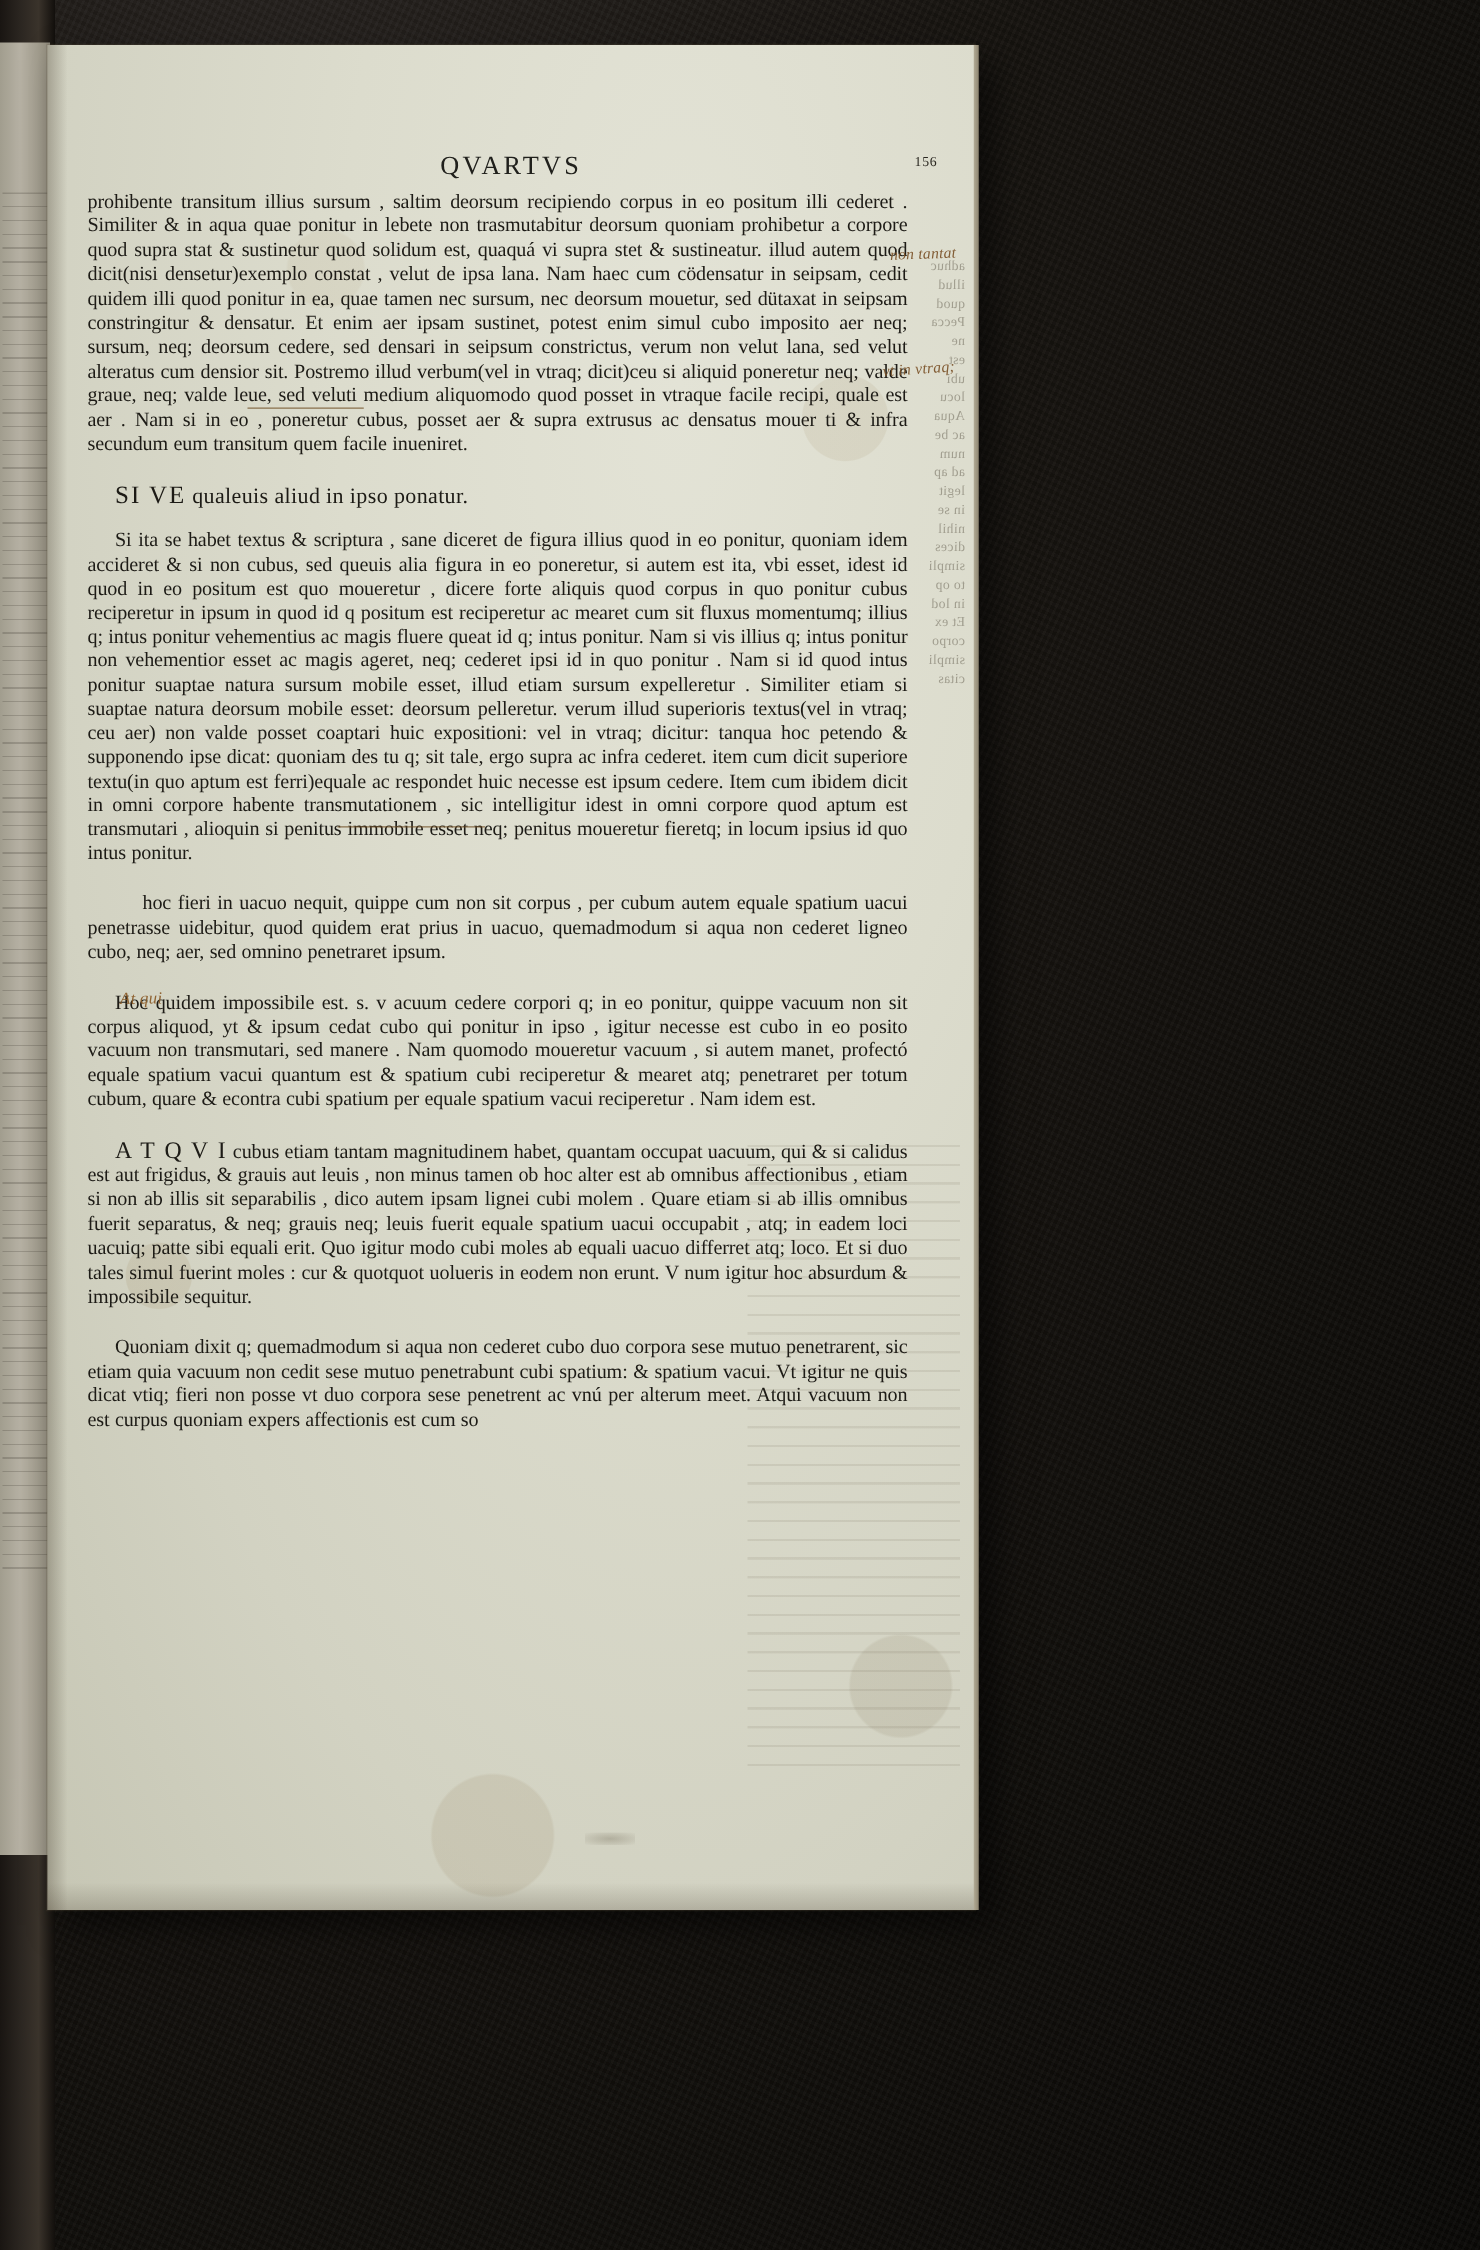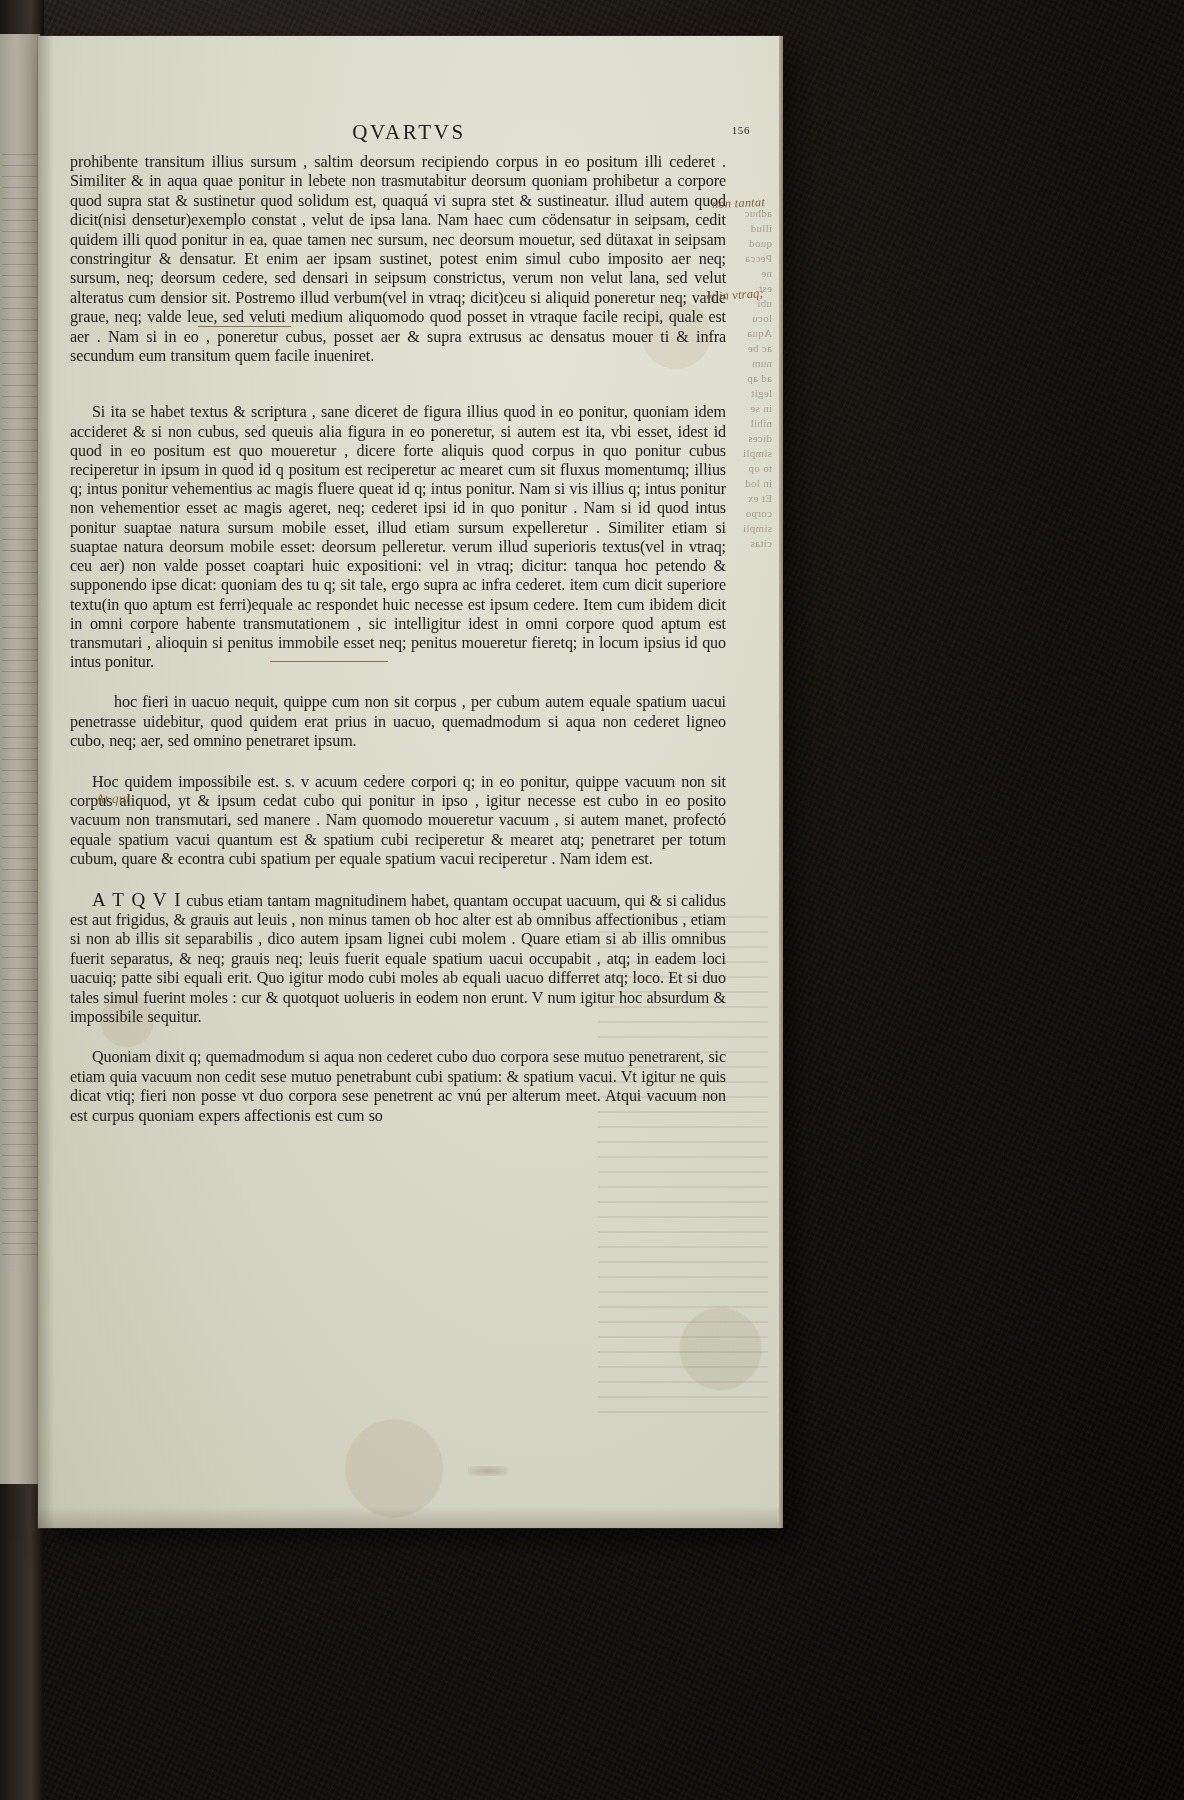--- a/index.html
+++ b/index.html
@@ -272,20 +272,23 @@
       <span>simpli</span>
       <span>citas</span>
     </div>
 
     <div class="textblock">
 
       <p class="para">prohibente transitum illius sursum , saltim deorsum recipiendo corpus in eo positum illi cederet . Similiter &amp; in aqua quae ponitur in lebete non trasmutabitur deorsum quoniam prohibetur a corpore quod supra stat &amp; sustinetur quod solidum est, quaquá vi supra stet &amp; sustineatur. illud autem quod dicit(nisi densetur)exemplo constat , velut de ipsa lana. Nam haec cum cödensatur in seipsam, cedit quidem illi quod ponitur in ea, quae tamen nec sursum, nec deorsum mouetur, sed dütaxat in seipsam constringitur &amp; densatur. Et enim aer ipsam sustinet, potest enim simul cubo imposito aer neq; sursum, neq; deorsum cedere, sed densari in seipsum constrictus, verum non velut lana, sed velut alteratus cum densior sit. Postremo illud verbum(vel in vtraq; dicit)ceu si aliquid poneretur neq; valde graue, neq; valde leue, sed veluti medium aliquomodo quod posset in vtraque facile recipi, quale est aer .  Nam si in eo , poneretur cubus, posset aer &amp; supra extrusus ac densatus mouer ti &amp; infra secundum eum transitum quem facile inueniret.</p>
 
       <div class="gap-l"></div>
 
+      <p class="heading">
+        <span class="lead">SI VE</span><span> qualeuis aliud in ipso ponatur.</span>
+      </p>
 
       <div class="gap-m"></div>
 
       <p class="para tight">
         <span class="ind"></span><span>Si ita se habet textus &amp; scriptura , sane diceret de figura illius quod in eo ponitur, quoniam idem accideret &amp; si non cubus, sed queuis alia figura in eo poneretur, si autem est ita, vbi esset, idest id quod in eo positum est quo moueretur , dicere forte aliquis quod corpus in quo ponitur cubus reciperetur in ipsum in quod id q positum est reciperetur ac mearet cum sit fluxus momentumq; illius q; intus ponitur vehementius ac magis fluere queat id q; intus ponitur. Nam si vis illius q; intus ponitur non vehementior esset ac magis ageret, neq; cederet ipsi id in quo ponitur . Nam si id quod intus ponitur suaptae natura sursum mobile esset, illud etiam sursum expelleretur . Similiter etiam si suaptae natura deorsum mobile esset: deorsum pelleretur. verum illud superioris textus(vel in vtraq; ceu aer) non valde posset coaptari huic expositioni: vel in vtraq; dicitur: tanqua hoc petendo &amp; supponendo ipse dicat: quoniam des tu q; sit tale, ergo supra ac infra cederet. item cum dicit superiore textu(in quo aptum est ferri)equale ac respondet huic necesse est ipsum cedere. Item cum ibidem dicit in omni corpore habente transmutationem , sic intelligitur idest in omni corpore quod aptum est transmutari , alioquin si penitus immobile esset neq; penitus moueretur fieretq; in locum ipsius id quo intus ponitur.</span>
       </p>
 
       <div class="gap-l"></div>
 
       <p class="para">

